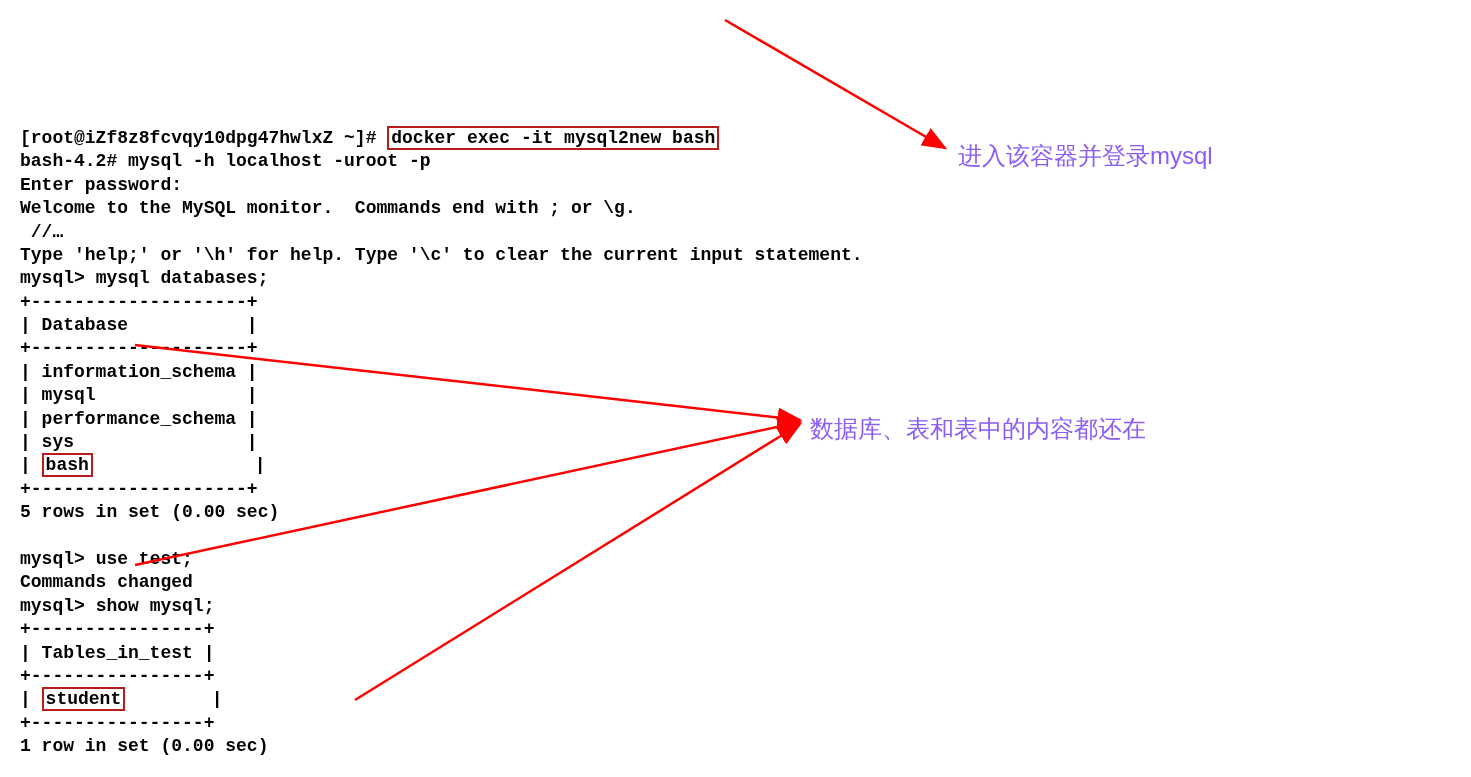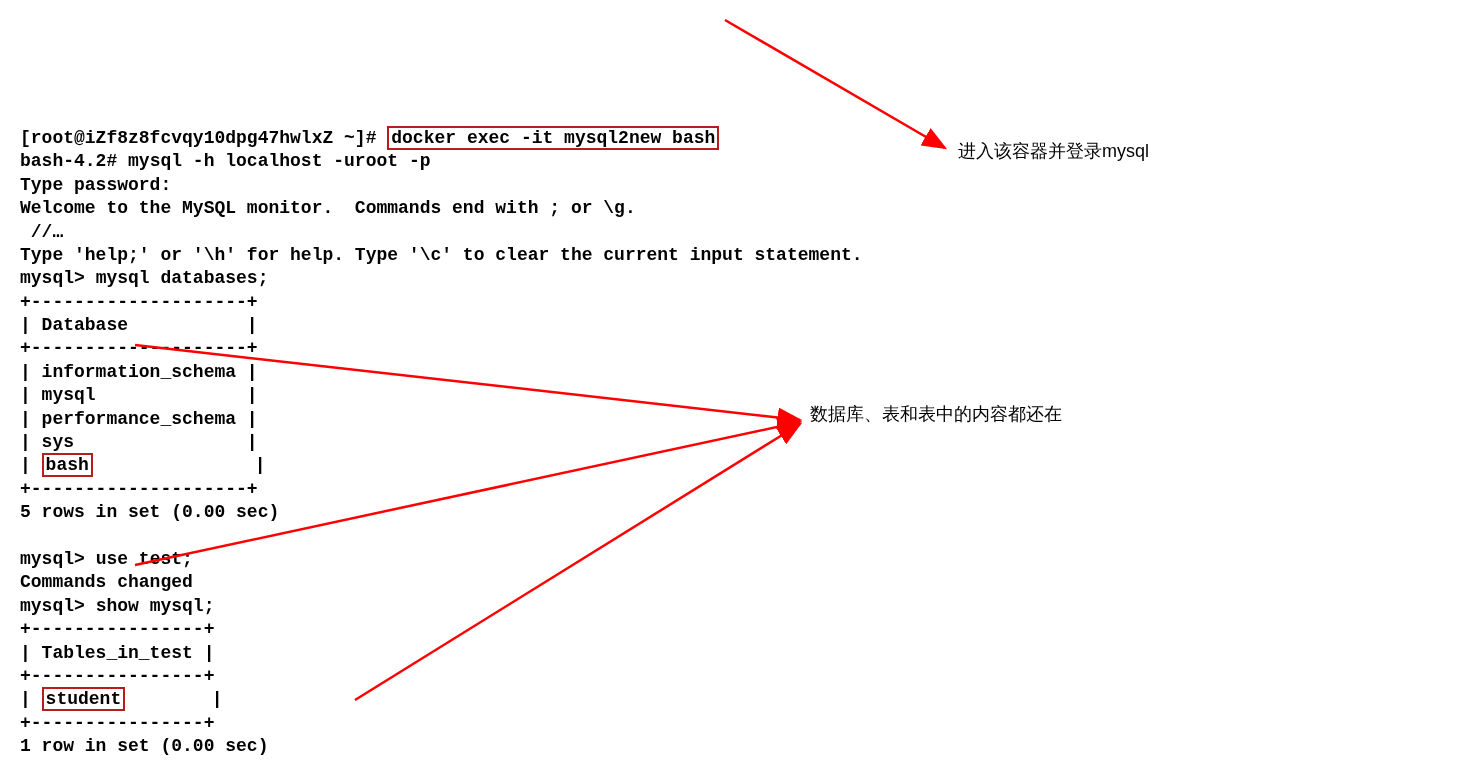--- a/index.html
+++ b/index.html
@@ -14,45 +14,45 @@
       position: relative;
       background: #fff;
     }
     .redbox {
       border: 2px solid #b91c1c;
       padding: 0 2px;
       display: inline;
     }
     .annotation {
       position: absolute;
-      color: #000000;
+      color: #8b5cf6;
       font-family: "Microsoft YaHei", Arial, sans-serif;
       font-weight: normal;
-      font-size: 18px;
+      font-size: 24px;
       white-space: nowrap;
       text-align: right;
     }
     svg.arrows {
       position: absolute;
       left: 0;
       top: 0;
       pointer-events: none;
       width: 1471px;
       height: 777px;
     }
   </style>
 </head>
 <body>
 
 
 
 
 <div><span>[root@iZf8z8fcvqy10dpg47hwlxZ ~]# </span><span class="redbox">docker exec -it mysql2new bash</span>
 <span>bash-4.2# </span><span>mysql -h localhost -uroot -p</span>
-<span>Type password:</span>
+<span>Enter password:</span>
 <span>Welcome to the MySQL monitor.  Commands end with ; or \g.</span>
 <span> //…</span>
 <span>Type 'help;' or '\h' for help. Type '\c' to clear the current input statement.</span>
 <span>mysql&gt; </span><span>mysql databases;</span>
 <span>+--------------------+</span>
 <span>| Database           |</span>
 <span>+--------------------+</span>
 <span>| information_schema |</span>
 <span>| mysql              |</span>
 <span>| performance_schema |</span>
@@ -69,21 +69,21 @@
 <span>+----------------+</span>
 <span>| </span><span class="redbox">student</span><span>        |</span>
 <span>+----------------+</span>
 <span>1 row in set (0.00 sec)</span>
 
 
 </div>
 
 
 <div class="annotation" style="left:958px; top:140px;">进入该容器并登录mysql</div>
-<div class="annotation" style="left:810px; top:403px;">数据库、表和表中的内容都还在</div>
+<div class="annotation" style="left:810px; top:413px;">数据库、表和表中的内容都还在</div>
 
 
 <svg class="arrows">
   <defs>
     <marker id="arrowhead" markerWidth="10" markerHeight="8" refX="9" refY="4" orient="auto">
       <polygon points="0 0, 10 4, 0 8" fill="#ff0000"></polygon>
     </marker>
   </defs>
 
   <line x1="725" y1="20" x2="945" y2="148" stroke="#ff0000" stroke-width="2.5" marker-end="url(#arrowhead)"></line>

